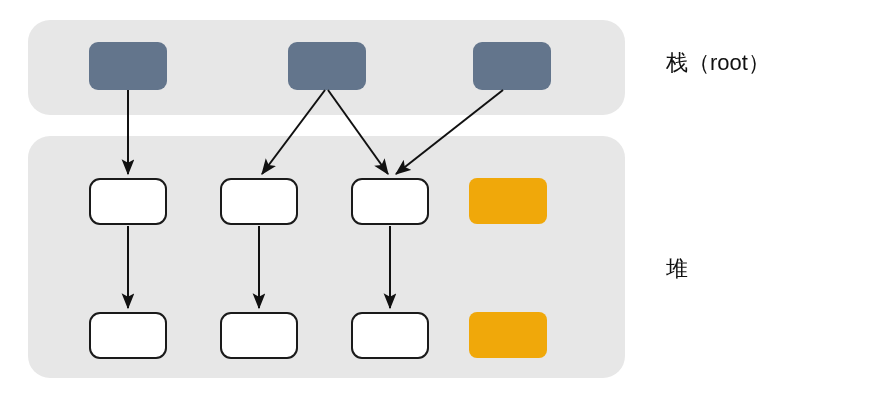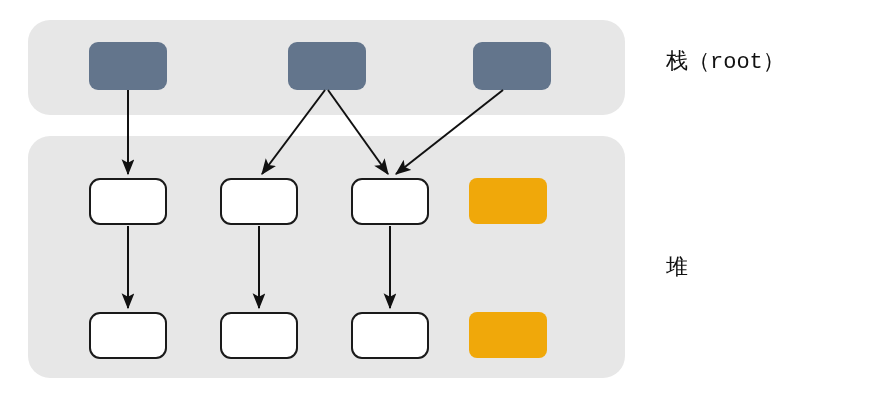--- a/index.html
+++ b/index.html
@@ -65,21 +65,21 @@
     width: 892px;
     height: 394px;
     pointer-events: none;
   }
   .label {
     position: absolute;
     color: #111111;
     font-size: 22px;
     line-height: 1;
     white-space: nowrap;
-    font-family: Liberation Mono, monospace;
+    font-family: Liberation Sans, sans-serif;
   }
   #label-stack {
     left: 666px;
     top: 52px;
   }
   #label-heap {
     left: 666px;
     top: 258px;
   }
 </style>

